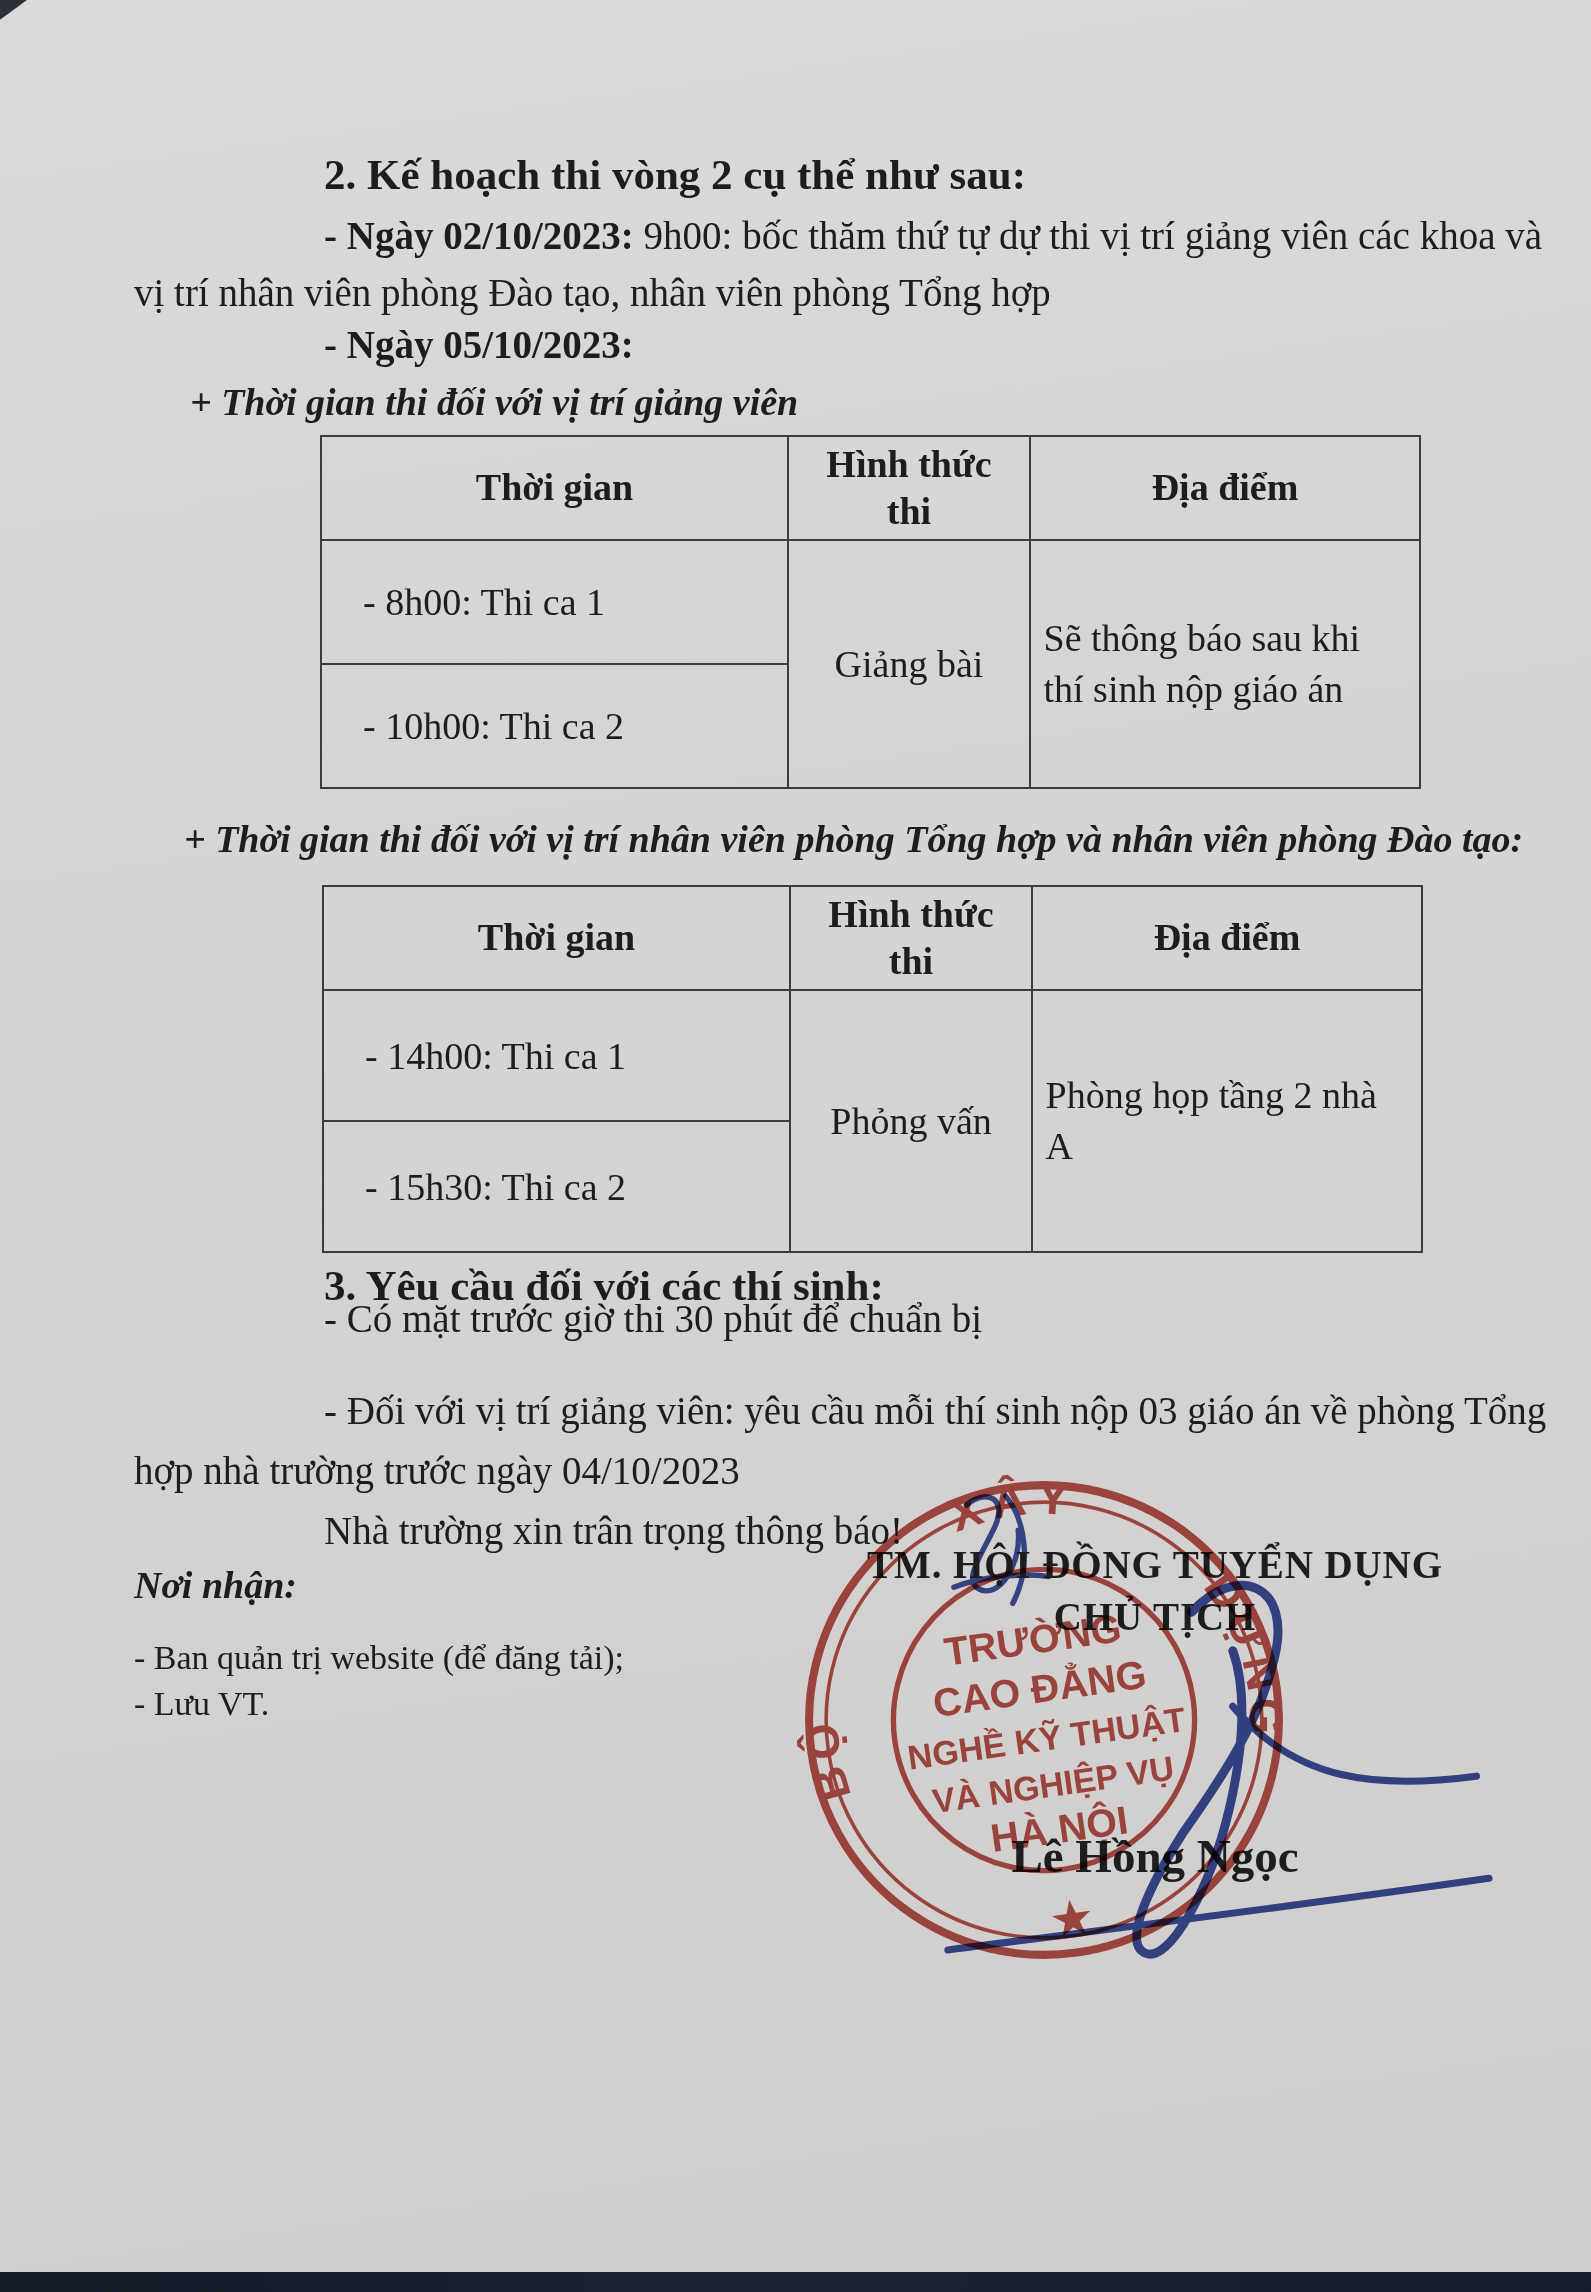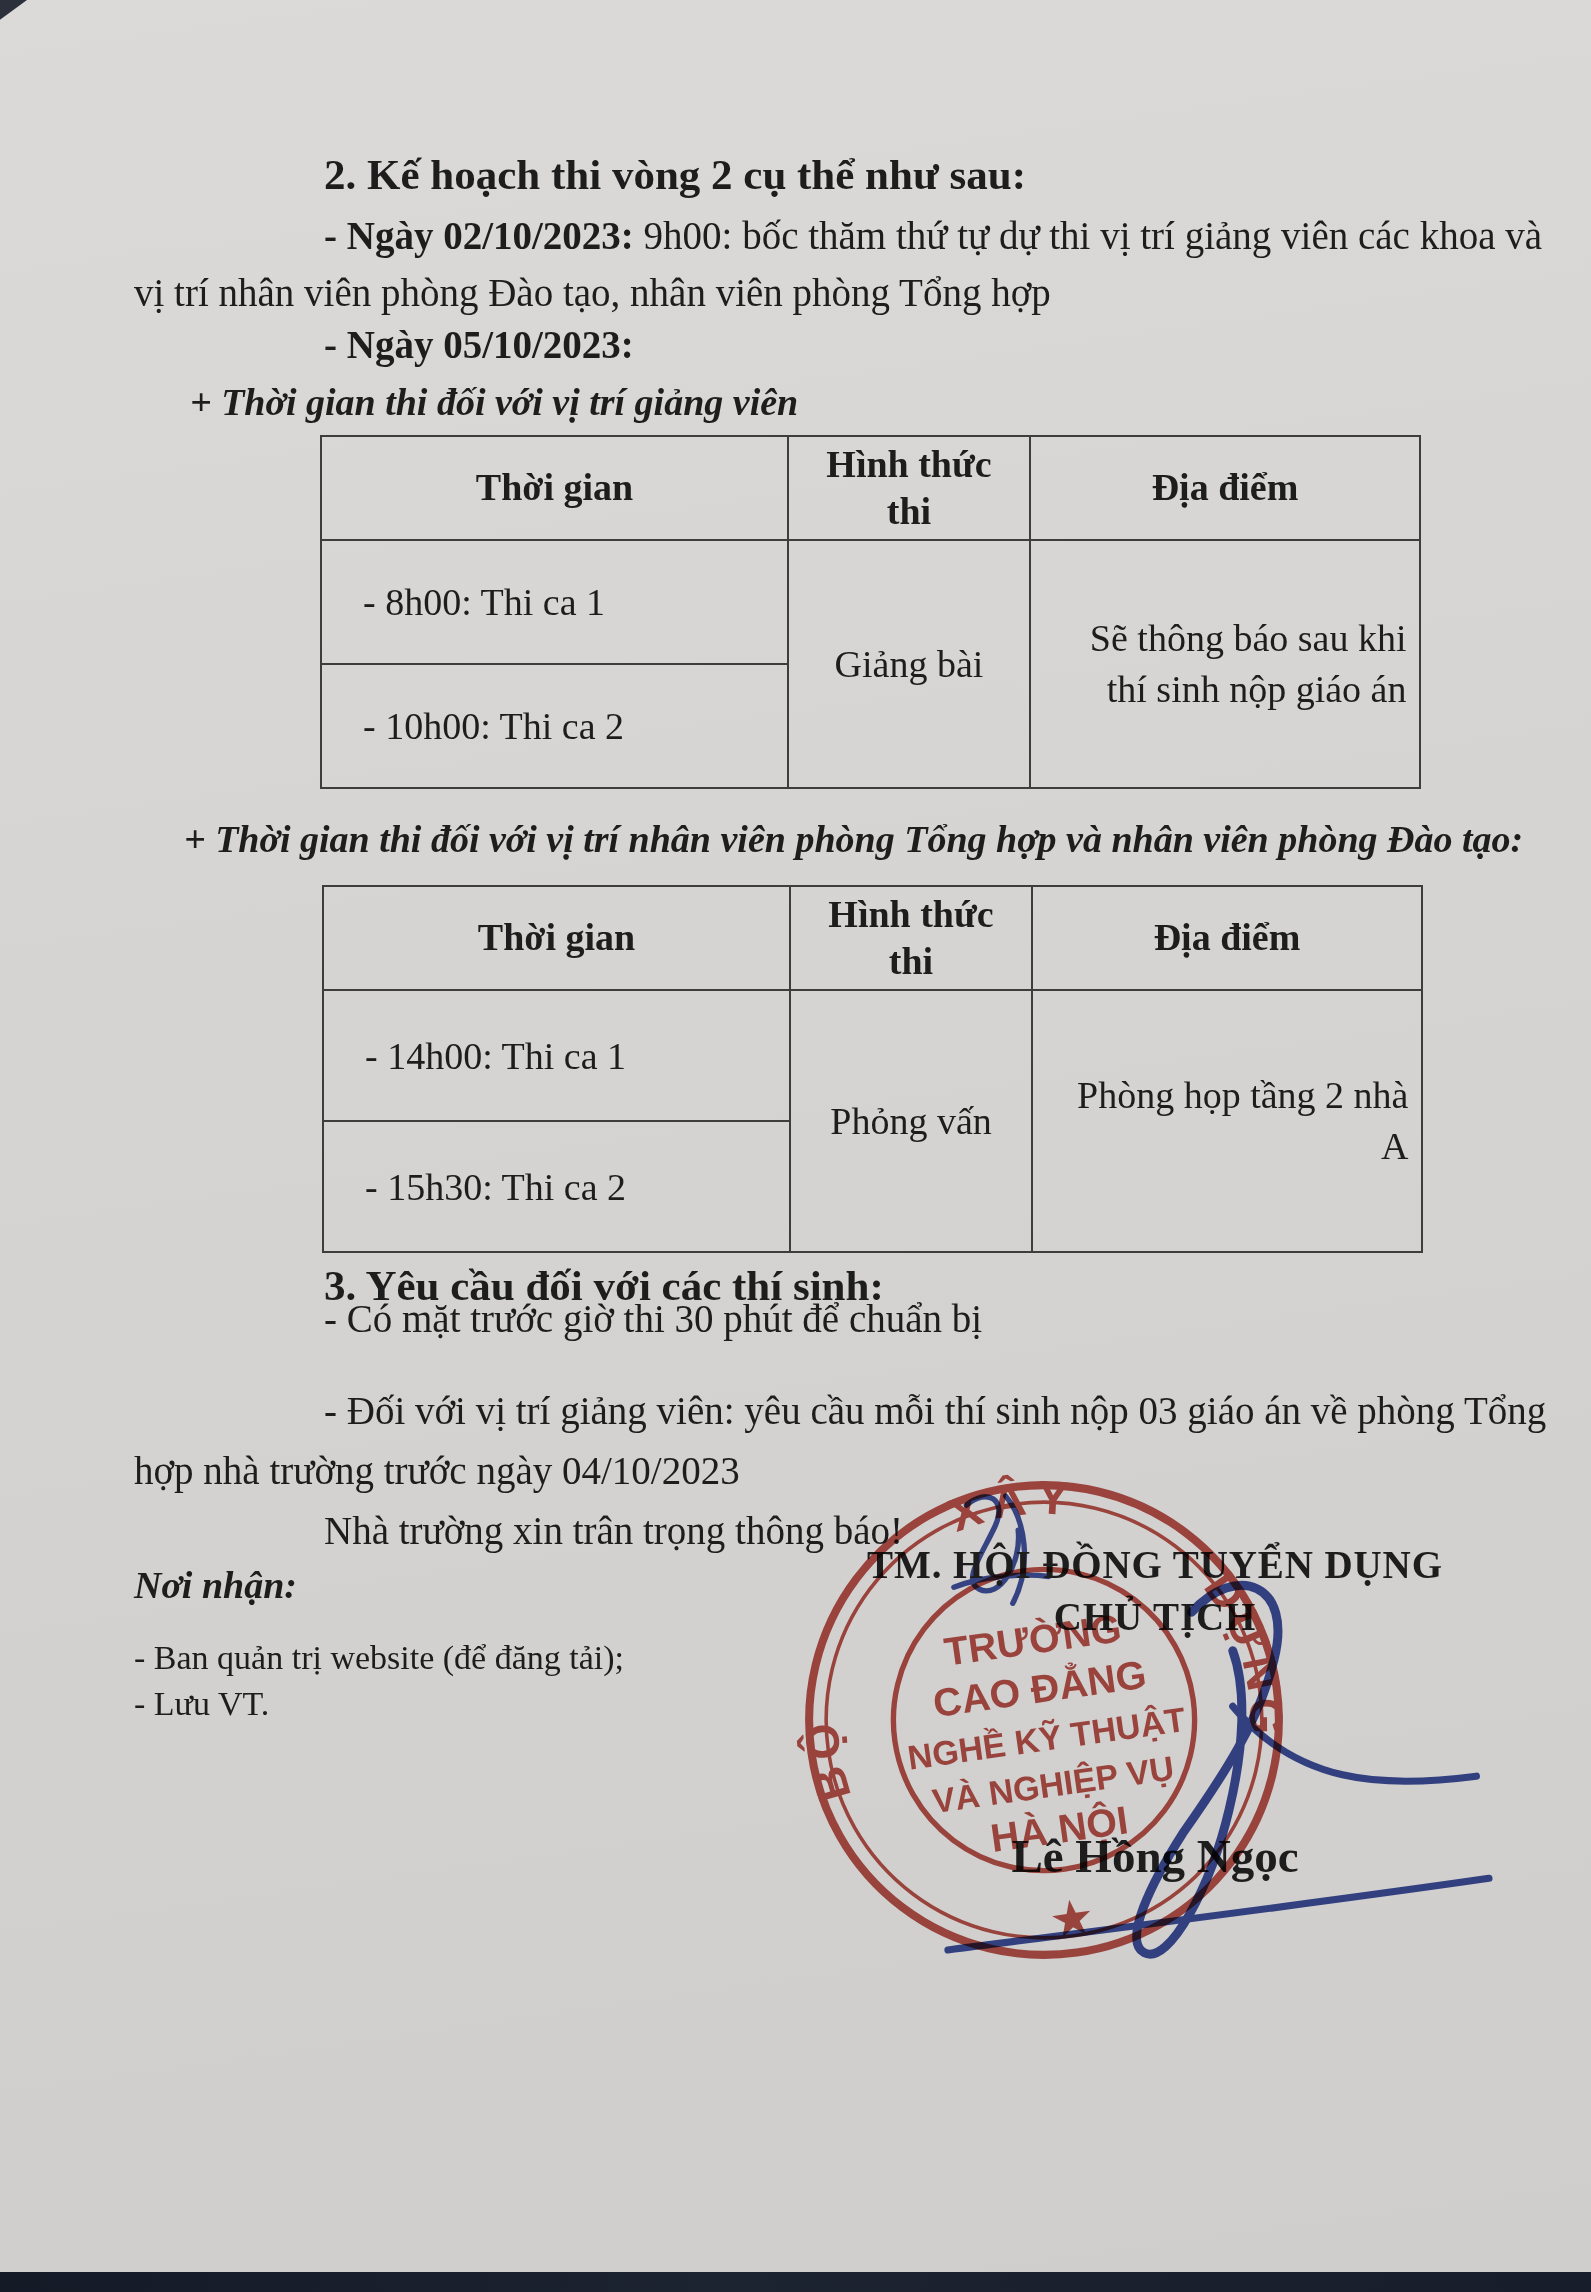--- a/index.html
+++ b/index.html
@@ -18,21 +18,21 @@
   .caption { font-size:38px; font-weight:bold; font-style:italic; }
 
   table.sched {
     border-collapse:collapse; table-layout:fixed; width:1100px;
     font-size:38px; background:transparent;
   }
   table.sched th, table.sched td { border:2.7px solid #3d3d3d; }
   table.sched th { font-weight:bold; text-align:center; vertical-align:middle; height:100px; line-height:1.25; padding:3.6px 10.7px; }
   td.time { text-align:left; vertical-align:middle; padding-left:41px; }
   td.mid  { text-align:center; vertical-align:middle; padding:3.6px 10.7px; }
-  td.loc  { text-align:right; vertical-align:middle; padding:3.6px 12.5px; line-height:1.35; }
+  td.loc  { text-align:left; vertical-align:middle; padding:3.6px 12.5px; line-height:1.35; }
   .t1-row td { height:124px; }
   .t2-row td { height:131px; }
 
   .recipients { font-size:34px; line-height:1.36; }
   .recipients .label { font-size:38px; font-weight:bold; font-style:italic; margin-bottom:23px; }
   .sigblock { width:734px; text-align:center; }
   .sig-line1 { font-size:39px; font-weight:bold; letter-spacing:0.9px; }
   .sig-line2 { font-size:39px; font-weight:bold; margin-top:7px; letter-spacing:0.9px; }
   .signer { font-size:47px; font-weight:bold; }
 

